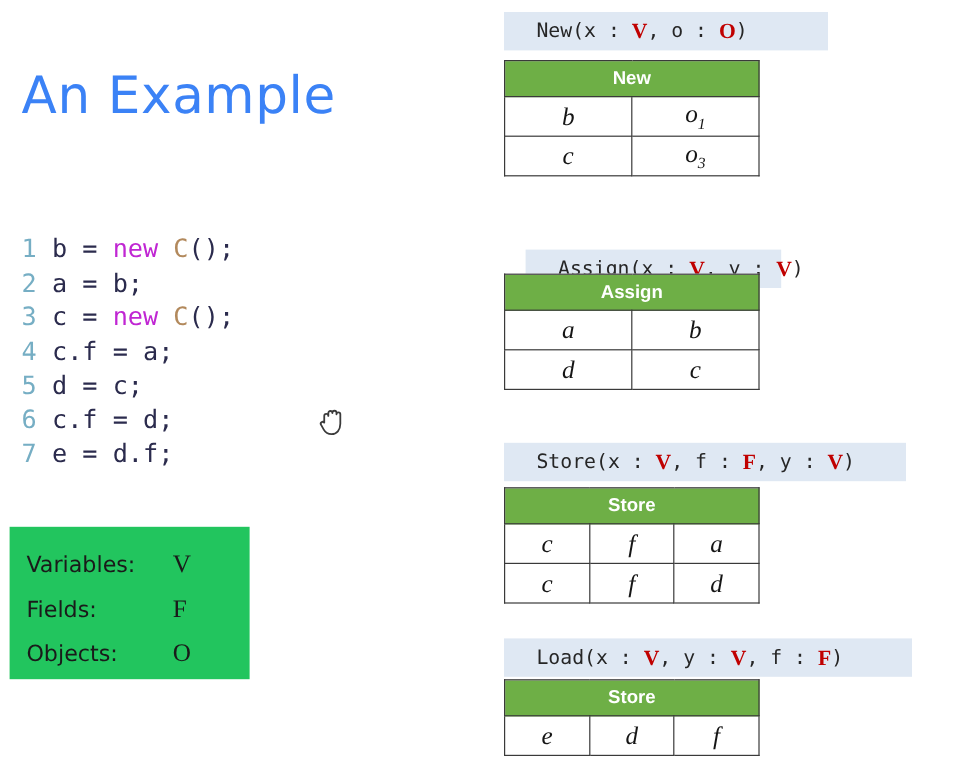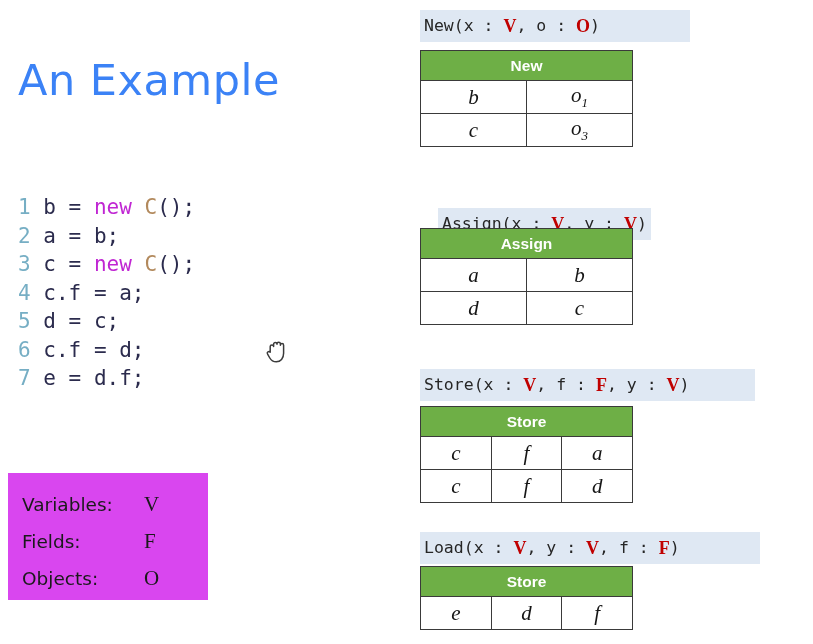--- a/index.html
+++ b/index.html
@@ -48,24 +48,24 @@
     position: absolute;
     left: 264px;
     top: 338px;
     width: 26px;
     height: 28px;
   }
 
   #legend-box {
     position: absolute;
     left: 8px;
-    top: 473px;
+    top: 439px;
     width: 200px;
     height: 127px;
-    background: #d946ef;
+    background: #22c55e;
   }
   .legend-row {
     position: absolute;
     left: 14px;
     width: 180px;
     height: 34px;
     line-height: 34px;
     font-size: 18.5px;
     color: #1a1a1a;
     font-family: "DejaVu Sans", sans-serif;
@@ -79,21 +79,21 @@
   
   .sig-bar {
     position: absolute;
     background: #dfe8f3;
     font-family: "DejaVu Sans Mono", monospace;
     font-size: 16.5px;
     color: #262626;
     line-height: 1;
     display: flex;
     align-items: center;
-    padding-left: 4px;
+    padding-left: 27px;
     box-sizing: border-box;
     white-space: pre;
   }
   .sig-bar .sym {
     font-family: "Liberation Serif", serif;
     font-weight: bold;
     color: #c00000;
     font-size: 18px;
   }
 

